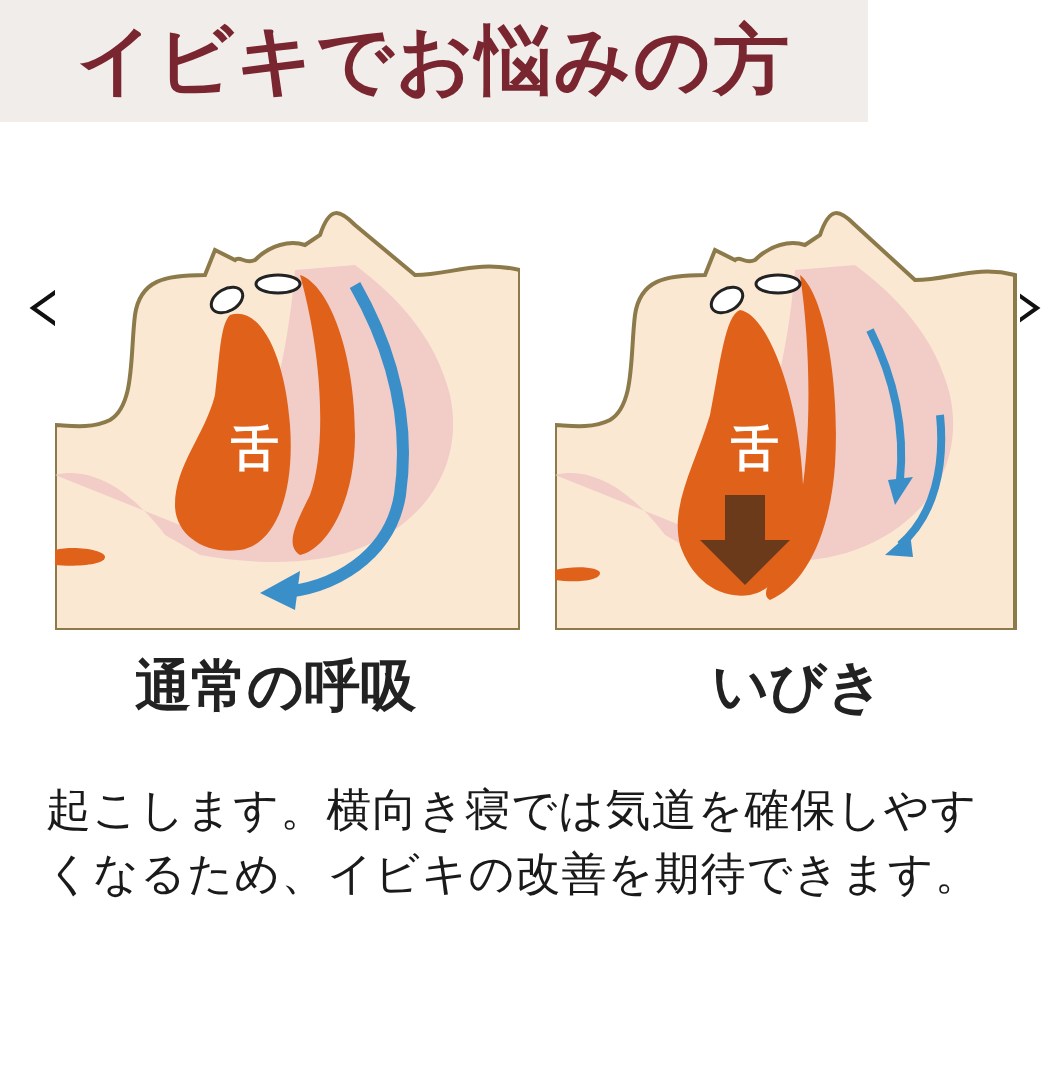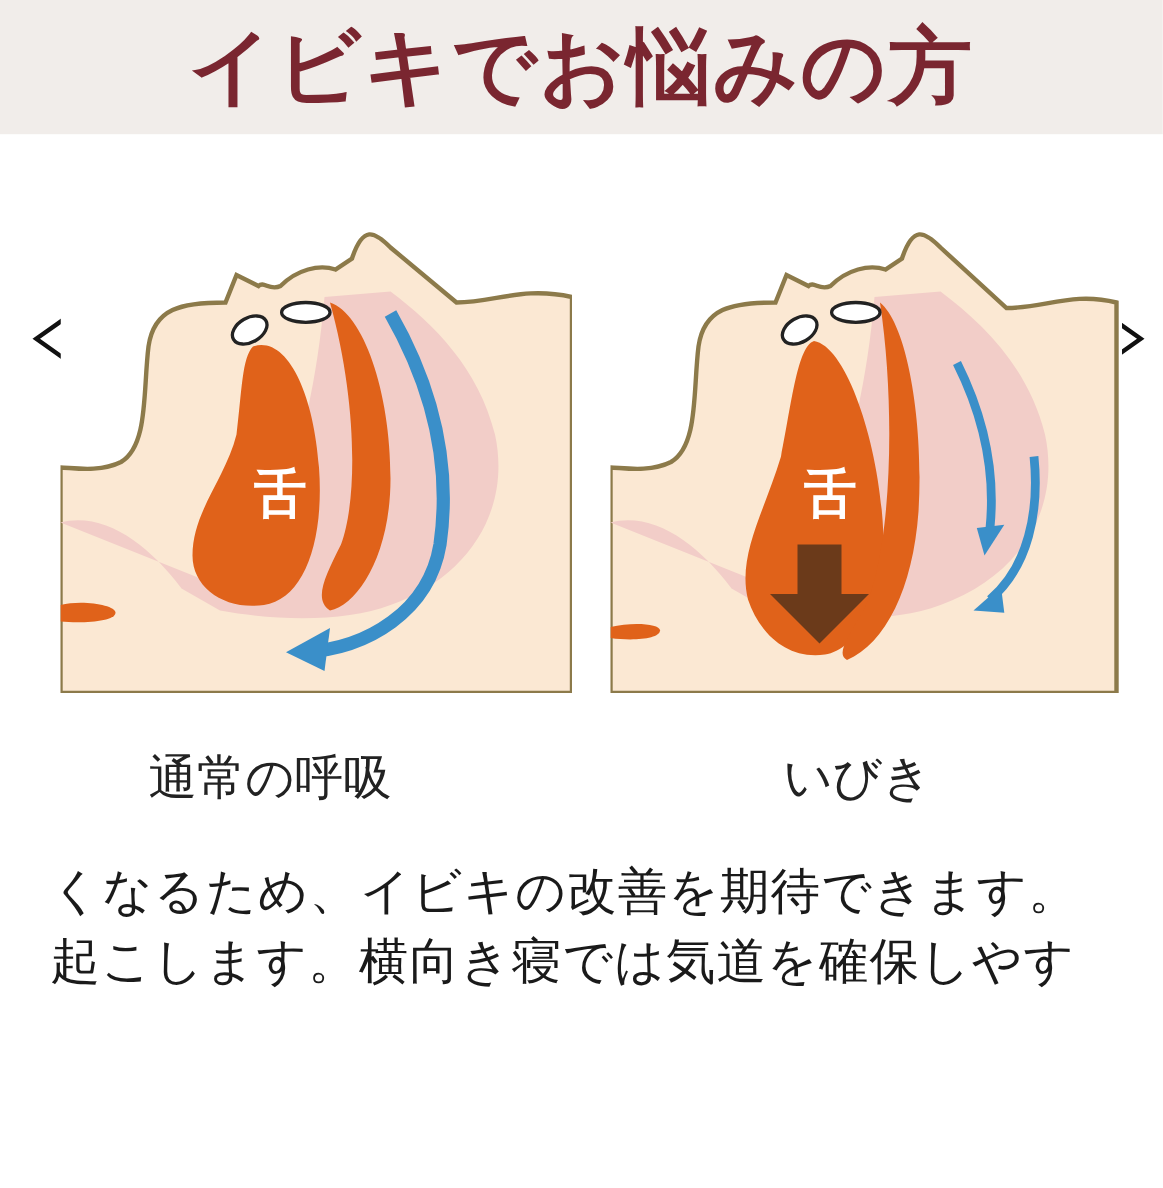--- a/index.html
+++ b/index.html
@@ -1,23 +1,23 @@
 <!DOCTYPE html>
 <html><head>
 <meta charset="utf-8">
 <style>
   html, body { margin:0; padding:0; background:#ffffff; }
   body { width:1057px; height:1080px; position:relative; overflow:hidden; font-family:"DejaVu Sans", sans-serif; }
-  .header { position:absolute; left:0; top:0; width:1057px; height:122px; background:#f1edea; display:flex; align-items:center; justify-content:center; }
+  .header { position:absolute; left:0; top:0; width:868px; height:122px; background:#f1edea; display:flex; align-items:center; justify-content:center; }
   .header h1 { margin:0; font-size:76px; font-weight:bold; color:#7a2630; letter-spacing:2px; }
   .panel { position:absolute; top:205px; width:465px; height:425px; }
   .panel.left { left:55px; }
   .panel.right { left:555px; }
   .panel svg { width:465px; height:425px; display:block; }
-  .caption { position:absolute; top:678px; font-size:44px; color:#222; }
+  .caption { position:absolute; top:649px; font-size:56px; color:#222;font-weight:bold; }
   .caption.left { left:135px; }
   .caption.right { left:712px; }
   .nav { position:absolute; top:283px; width:40px; height:50px; cursor:pointer; }
   .nav.prev { left:25px; }
   .nav.next { left:1005px; }
   .nav svg { width:40px; height:50px; }
   .desc { position:absolute; left:46px; top:778px; width:990px; font-size:45px; line-height:64px; color:#1a1a1a; letter-spacing:1px; }
   .desc p { margin:0; white-space:nowrap; }
 </style>
 </head>
@@ -71,15 +71,15 @@
     <ellipse cx="172" cy="95" rx="17" ry="11" transform="rotate(-30 172 95)" fill="#fff" stroke="#222" stroke-width="3"></ellipse>
     <ellipse cx="223" cy="79" rx="22" ry="9" fill="#fff" stroke="#222" stroke-width="3"></ellipse>
     <text x="200" y="260" text-anchor="middle" font-size="48" font-weight="bold" fill="#fff" font-family="DejaVu Sans, sans-serif">舌</text>
   </svg>
 </div>
 
 <div class="caption left">通常の呼吸</div>
 <div class="caption right">いびき</div>
 
 <div class="desc">
+  <p>起こします。横向き寝では気道を確保しやす</p>
   <p>くなるため、イビキの改善を期待できます。</p>
-  <p>起こします。横向き寝では気道を確保しやす</p>
 </div>
 
 </body></html>

